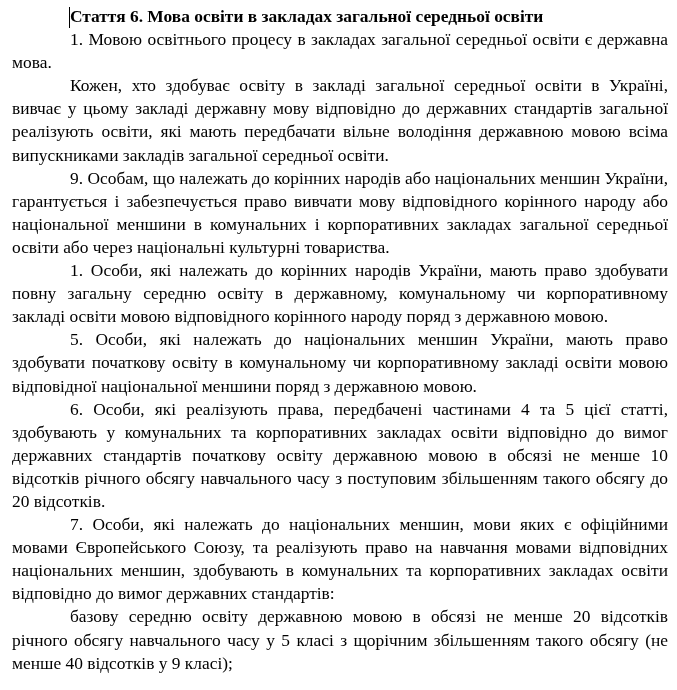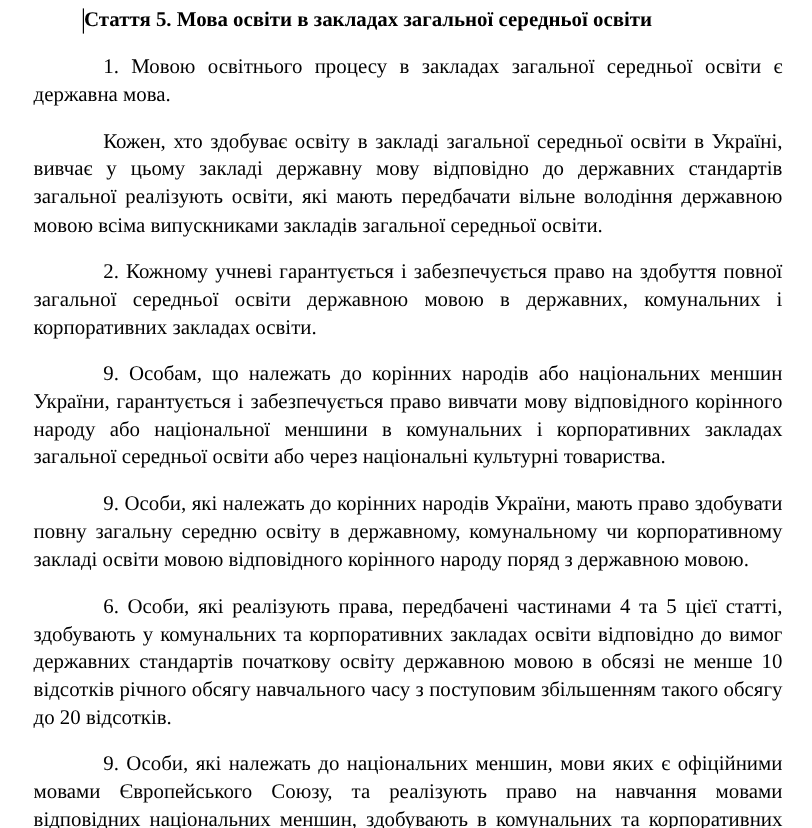--- a/index.html
+++ b/index.html
@@ -9,32 +9,32 @@
     width: 656px;
     margin-left: 12px;
     padding-top: 5px;
     font-family: "Liberation Serif", "DejaVu Serif", serif;
     font-size: 17.4px;
     line-height: 23.1px;
     color: #000;
   }
   .title { font-weight: bold; padding-left: 58px; position: relative; white-space: nowrap; }
   .cursor { position: absolute; left: 57px; top: 2px; width: 1px; height: 21px; background: #000; }
-  p { margin: 16px; text-align: justify; text-indent: 58px; }
+  p { margin: 0; text-align: justify; text-indent: 58px; }
 </style>
 </head>
 <body>
 
 <div class="page">
   <div class="title">
     <span class="cursor"></span>
-    <span>Стаття 5. Мова освіти в закладах загальної середньої освіти</span>
+    <span>Стаття 6. Мова освіти в закладах загальної середньої освіти</span>
   </div>
   <p>1. Мовою освітнього процесу в закладах загальної середньої освіти є державна мова.</p>
   <p>Кожен, хто здобуває освіту в закладі загальної середньої освіти в Україні, вивчає у цьому закладі державну мову відповідно до державних стандартів загальної реалізують освіти, які мають передбачати вільне володіння державною мовою всіма випускниками закладів загальної середньої освіти.</p>
-  <p>2. Кожному учневі гарантується і забезпечується право на здобуття повної загальної середньої освіти державною мовою в державних, комунальних і корпоративних закладах освіти.</p>
   <p>9. Особам, що належать до корінних народів або національних меншин України, гарантується і забезпечується право вивчати мову відповідного корінного народу або національної меншини в комунальних і корпоративних закладах загальної середньої освіти або через національні культурні товариства.</p>
-  <p>9. Особи, які належать до корінних народів України, мають право здобувати повну загальну середню освіту в державному, комунальному чи корпоративному закладі освіти мовою відповідного корінного народу поряд з державною мовою.</p>
+  <p>1. Особи, які належать до корінних народів України, мають право здобувати повну загальну середню освіту в державному, комунальному чи корпоративному закладі освіти мовою відповідного корінного народу поряд з державною мовою.</p>
+  <p>5. Особи, які належать до національних меншин України, мають право здобувати початкову освіту в комунальному чи корпоративному закладі освіти мовою відповідної національної меншини поряд з державною мовою.</p>
   <p>6. Особи, які реалізують права, передбачені частинами 4 та 5 цієї статті, здобувають у комунальних та корпоративних закладах освіти відповідно до вимог державних стандартів початкову освіту державною мовою в обсязі не менше 10 відсотків річного обсягу навчального часу з поступовим збільшенням такого обсягу до 20 відсотків.</p>
-  <p>9. Особи, які належать до національних меншин, мови яких є офіційними мовами Європейського Союзу, та реалізують право на навчання мовами відповідних національних меншин, здобувають в комунальних та корпоративних закладах освіти відповідно до вимог державних стандартів:</p>
+  <p>7. Особи, які належать до національних меншин, мови яких є офіційними мовами Європейського Союзу, та реалізують право на навчання мовами відповідних національних меншин, здобувають в комунальних та корпоративних закладах освіти відповідно до вимог державних стандартів:</p>
   <p>базову середню освіту державною мовою в обсязі не менше 20 відсотків річного обсягу навчального часу у 5 класі з щорічним збільшенням такого обсягу (не менше 40 відсотків у 9 класі);</p>
 
 </div>
 
 </body></html>

